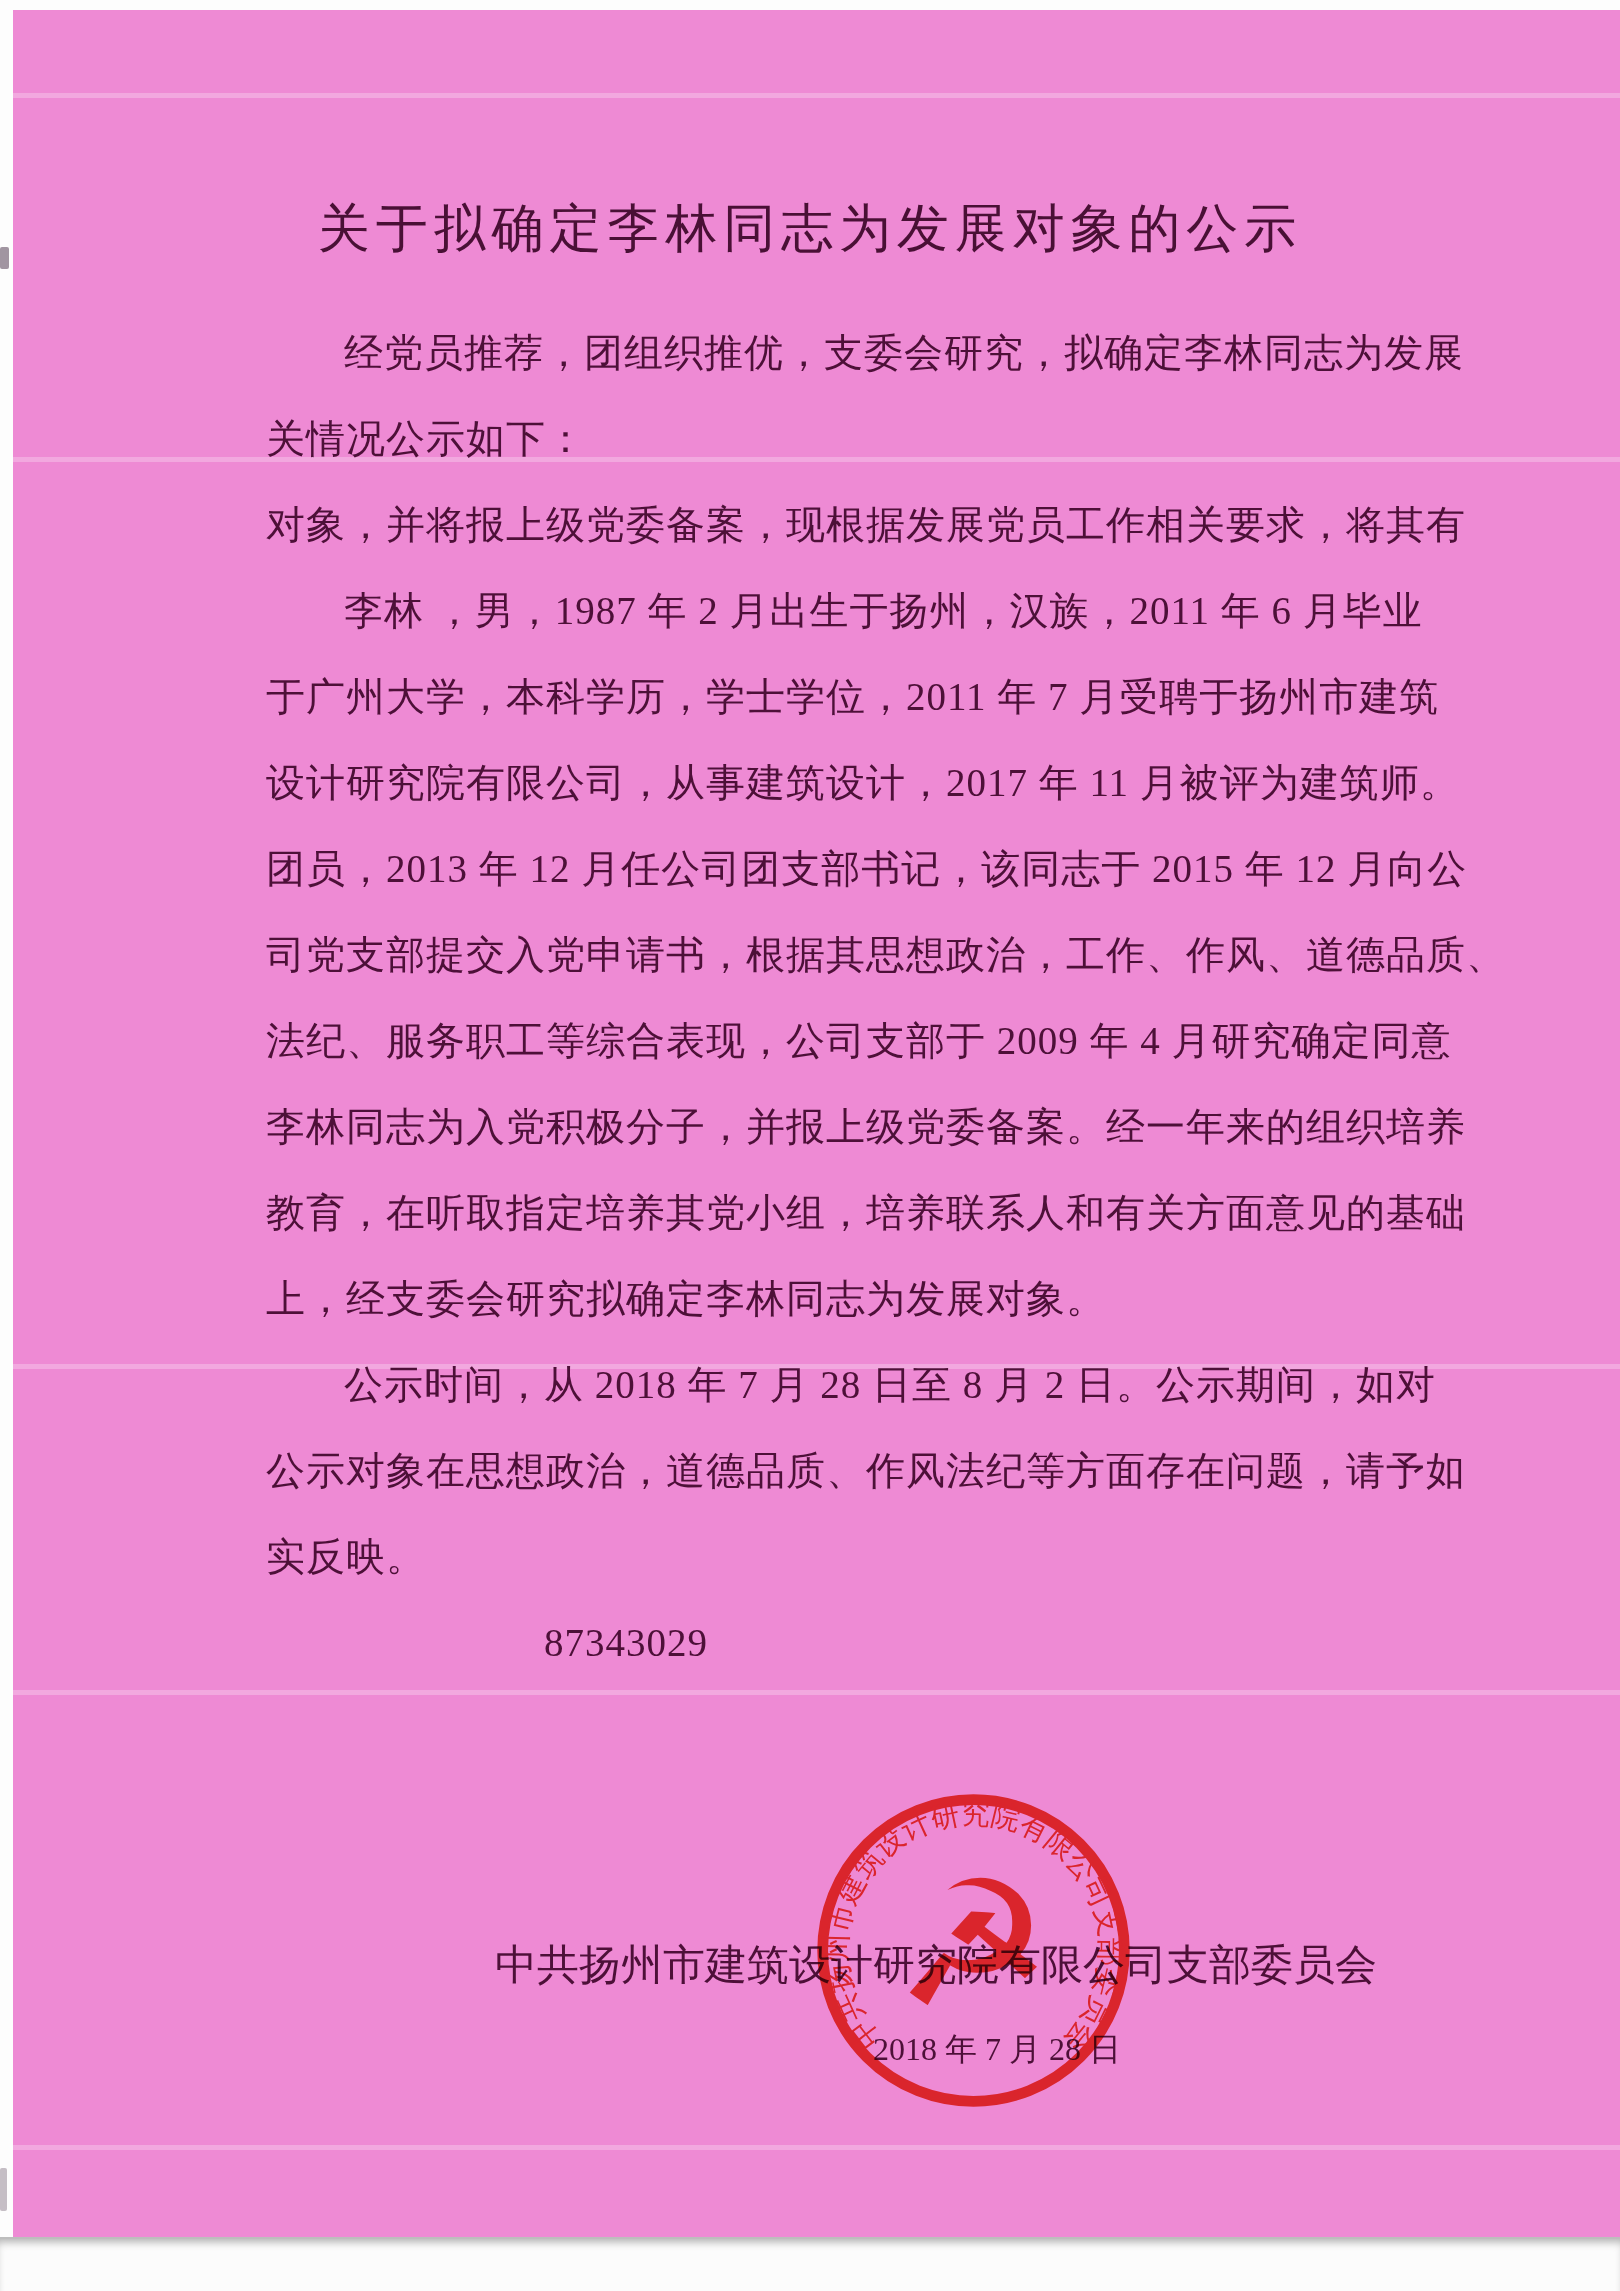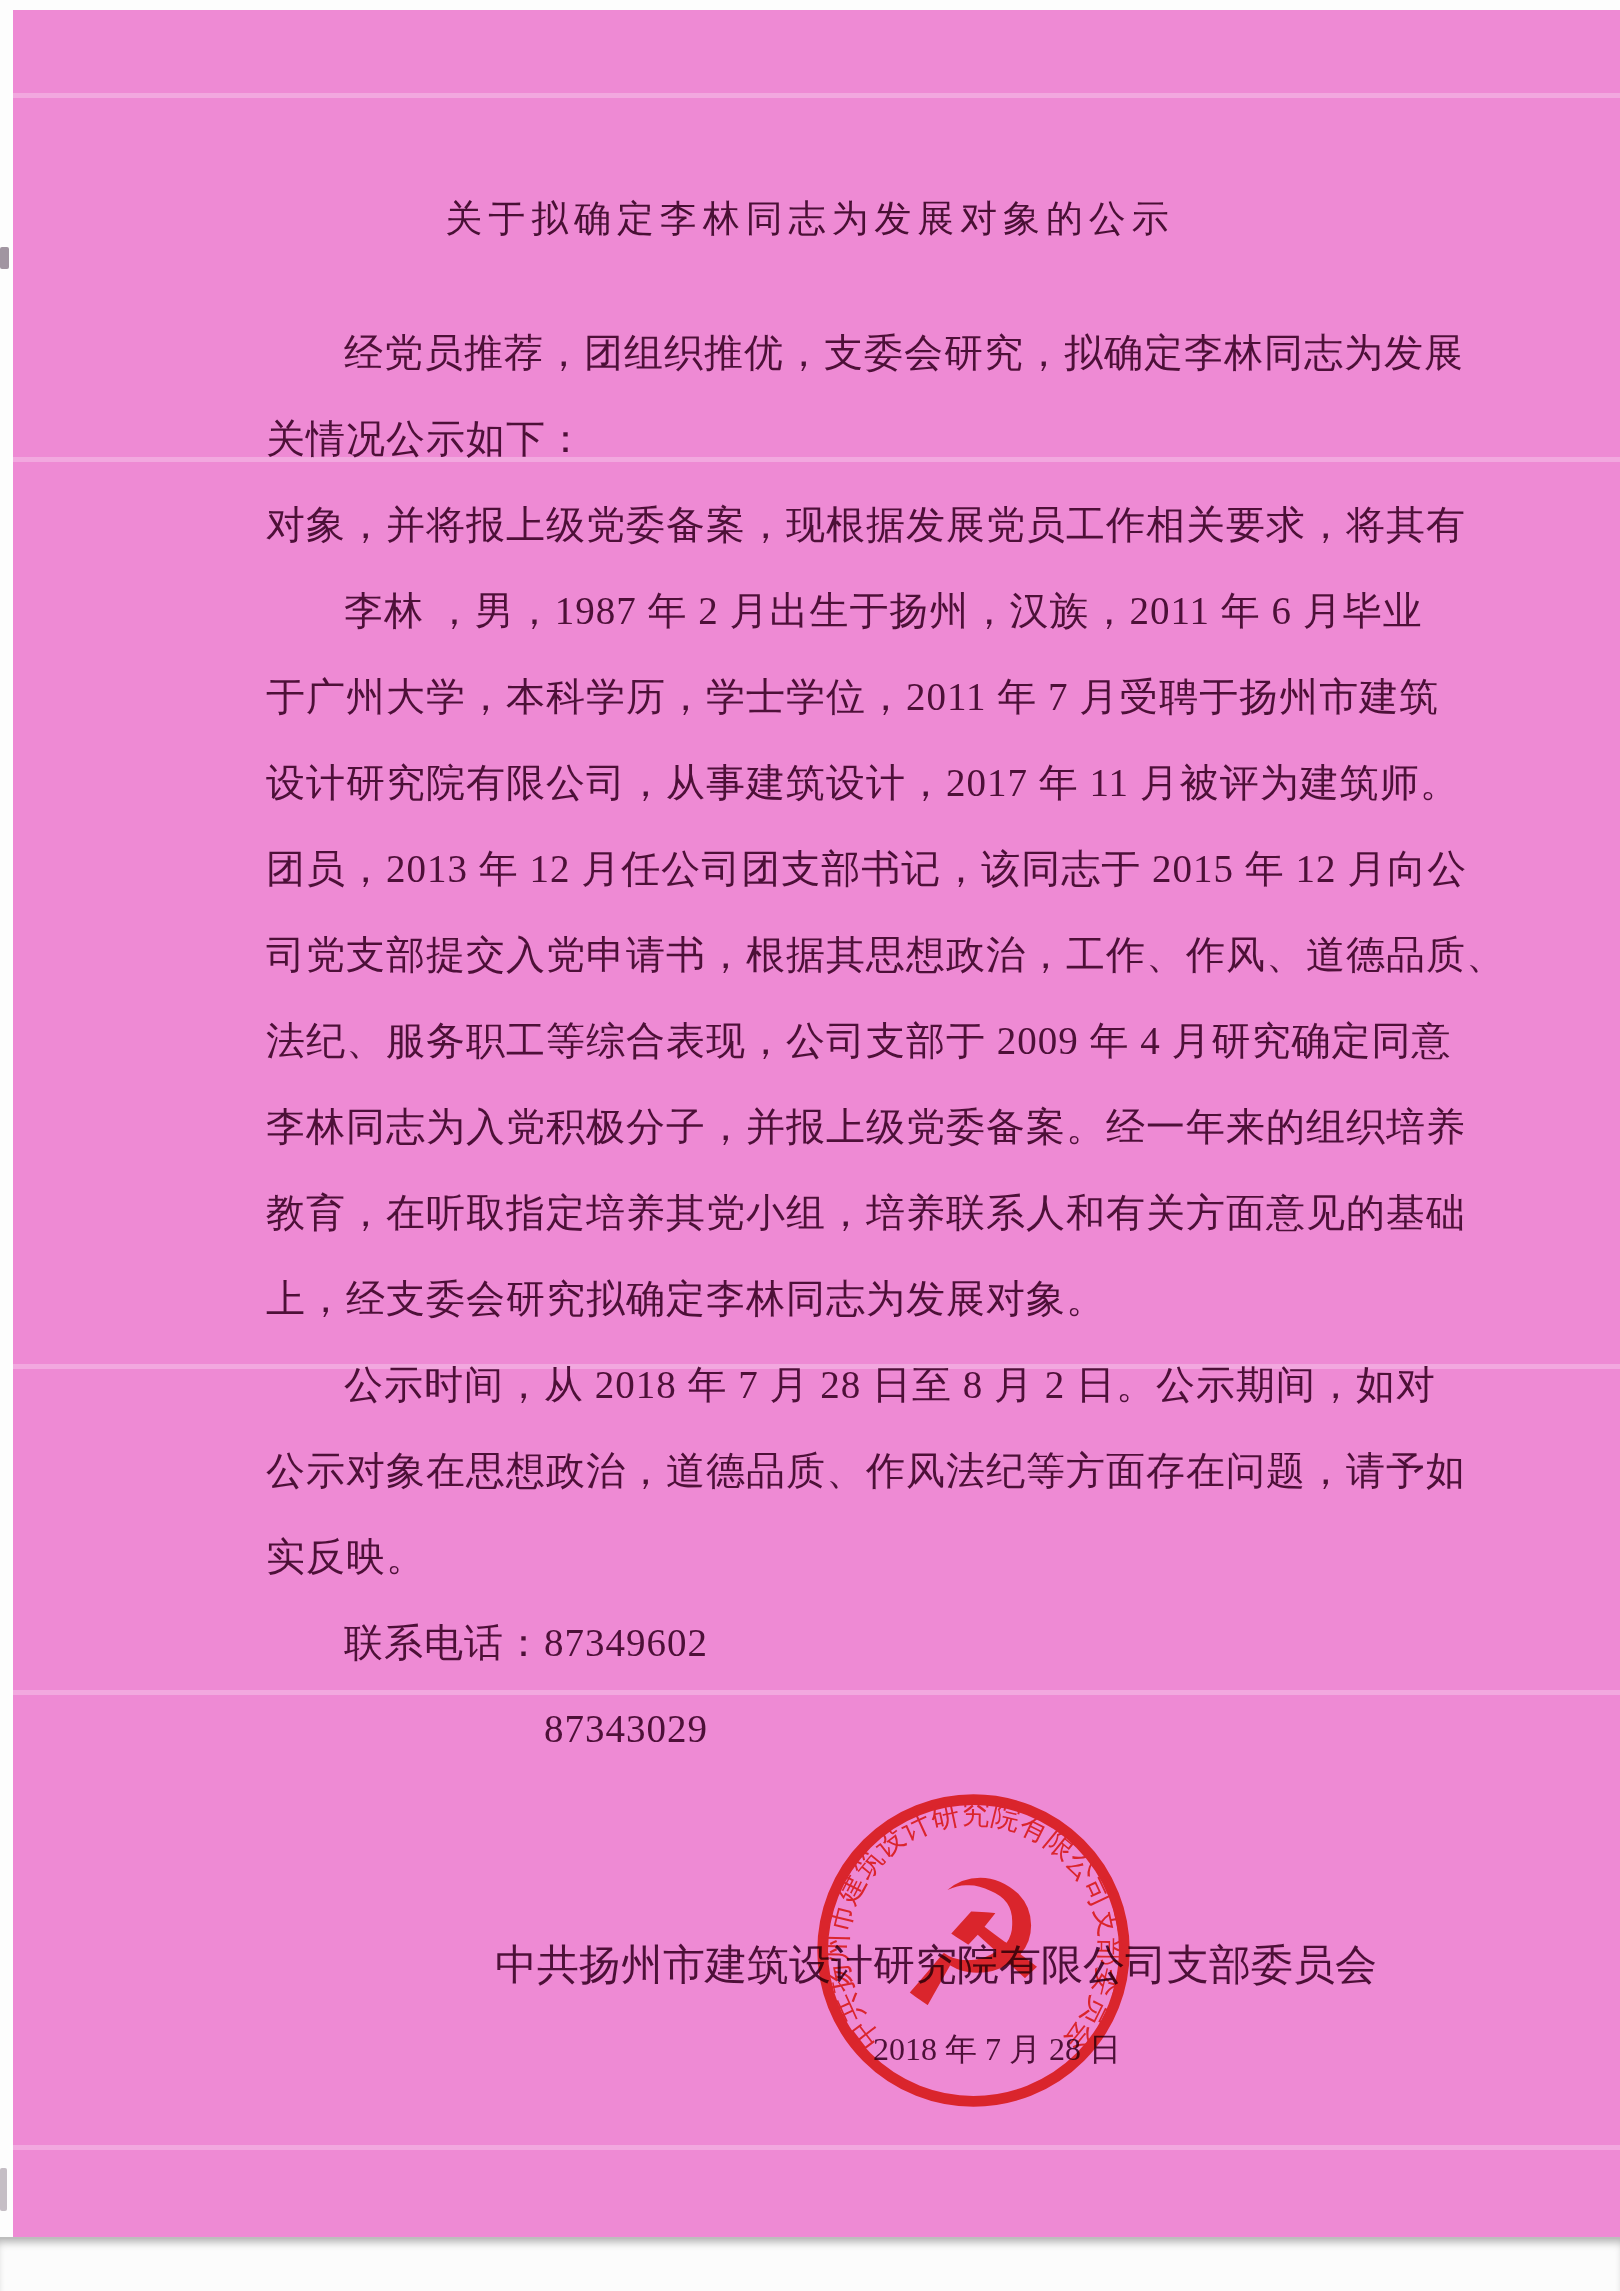--- a/index.html
+++ b/index.html
@@ -15,21 +15,21 @@
   .edge-bottom { position:absolute; left:0; top:2237px; width:1620px; height:55px; background:#fcfcfc;
                  border-top:2px solid #bdbdbd; box-shadow:inset 0 6.9px 8.8px -3.9px rgba(0,0,0,.30); }
   .streak { position:absolute; left:0; width:1620px; height:4.9px; background:rgba(255,255,255,.26); }
   .s1 { top:93px; } .s2 { top:457px; } .s3 { top:1364px; } .s4 { top:1690px; } .s5 { top:2145px; }
   .smudge { position:absolute; background:rgba(70,45,70,.5); border-radius:2px; }
   .m1 { left:0; top:247px;  width:8.8px; height:21.6px; }
   .m2 { left:0; top:2168px; width:6.9px; height:43px; opacity:.6; }
 
   .title {
     position:absolute; left:0; top:194px; width:1620px;
-    text-align:center; font-size:37px; letter-spacing:5.9px; white-space:nowrap;
+    text-align:center; font-size:52px; letter-spacing:5.9px; white-space:nowrap;
     color:#491035;
   }
   .body-block { position:absolute; left:266px; top:310px; width:1186px; }
   .line { height:86px; line-height:86px; font-size:39px; letter-spacing:1px; white-space:nowrap; }
   .ind  { text-indent:78px; }
   .ind2 { text-indent:278px; }
 
   .signature {
     position:absolute; left:495px; top:1943px;
     font-size:42px; line-height:45px; white-space:nowrap; z-index:2;
@@ -67,21 +67,20 @@
     <div class="line">设计研究院有限公司，从事建筑设计，2017 年 11 月被评为建筑师。</div>
     <div class="line">团员，2013 年 12 月任公司团支部书记，该同志于 2015 年 12 月向公</div>
     <div class="line">司党支部提交入党申请书，根据其思想政治，工作、作风、道德品质、</div>
     <div class="line">法纪、服务职工等综合表现，公司支部于 2009 年 4 月研究确定同意</div>
     <div class="line">李林同志为入党积极分子，并报上级党委备案。经一年来的组织培养</div>
     <div class="line">教育，在听取指定培养其党小组，培养联系人和有关方面意见的基础</div>
     <div class="line">上，经支委会研究拟确定李林同志为发展对象。</div>
     <div class="line ind">公示时间，从 2018 年 7 月 28 日至 8 月 2 日。公示期间，如对</div>
     <div class="line">公示对象在思想政治，道德品质、作风法纪等方面存在问题，请予如</div>
     <div class="line">实反映。</div>
-    <div class="line ind">联系电话：87349602</div>
     <div class="line ind2">87343029</div>
   </div>
 
   <div class="signature">中共扬州市建筑设计研究院有限公司支部委员会</div>
   <div class="dateline">2018 年 7 月 28 日</div>
 
   <svg class="stamp" viewBox="-170 -170 340 340" xmlns="http://www.w3.org/2000/svg">
     <circle cx="0" cy="0" r="154" fill="none" stroke="#e93425" stroke-width="11"></circle>
     <path id="ringPath" d="M -94 90 A 130 130 0 1 1 94 90" fill="none"></path>
     <text font-size="31" fill="#e93425">

